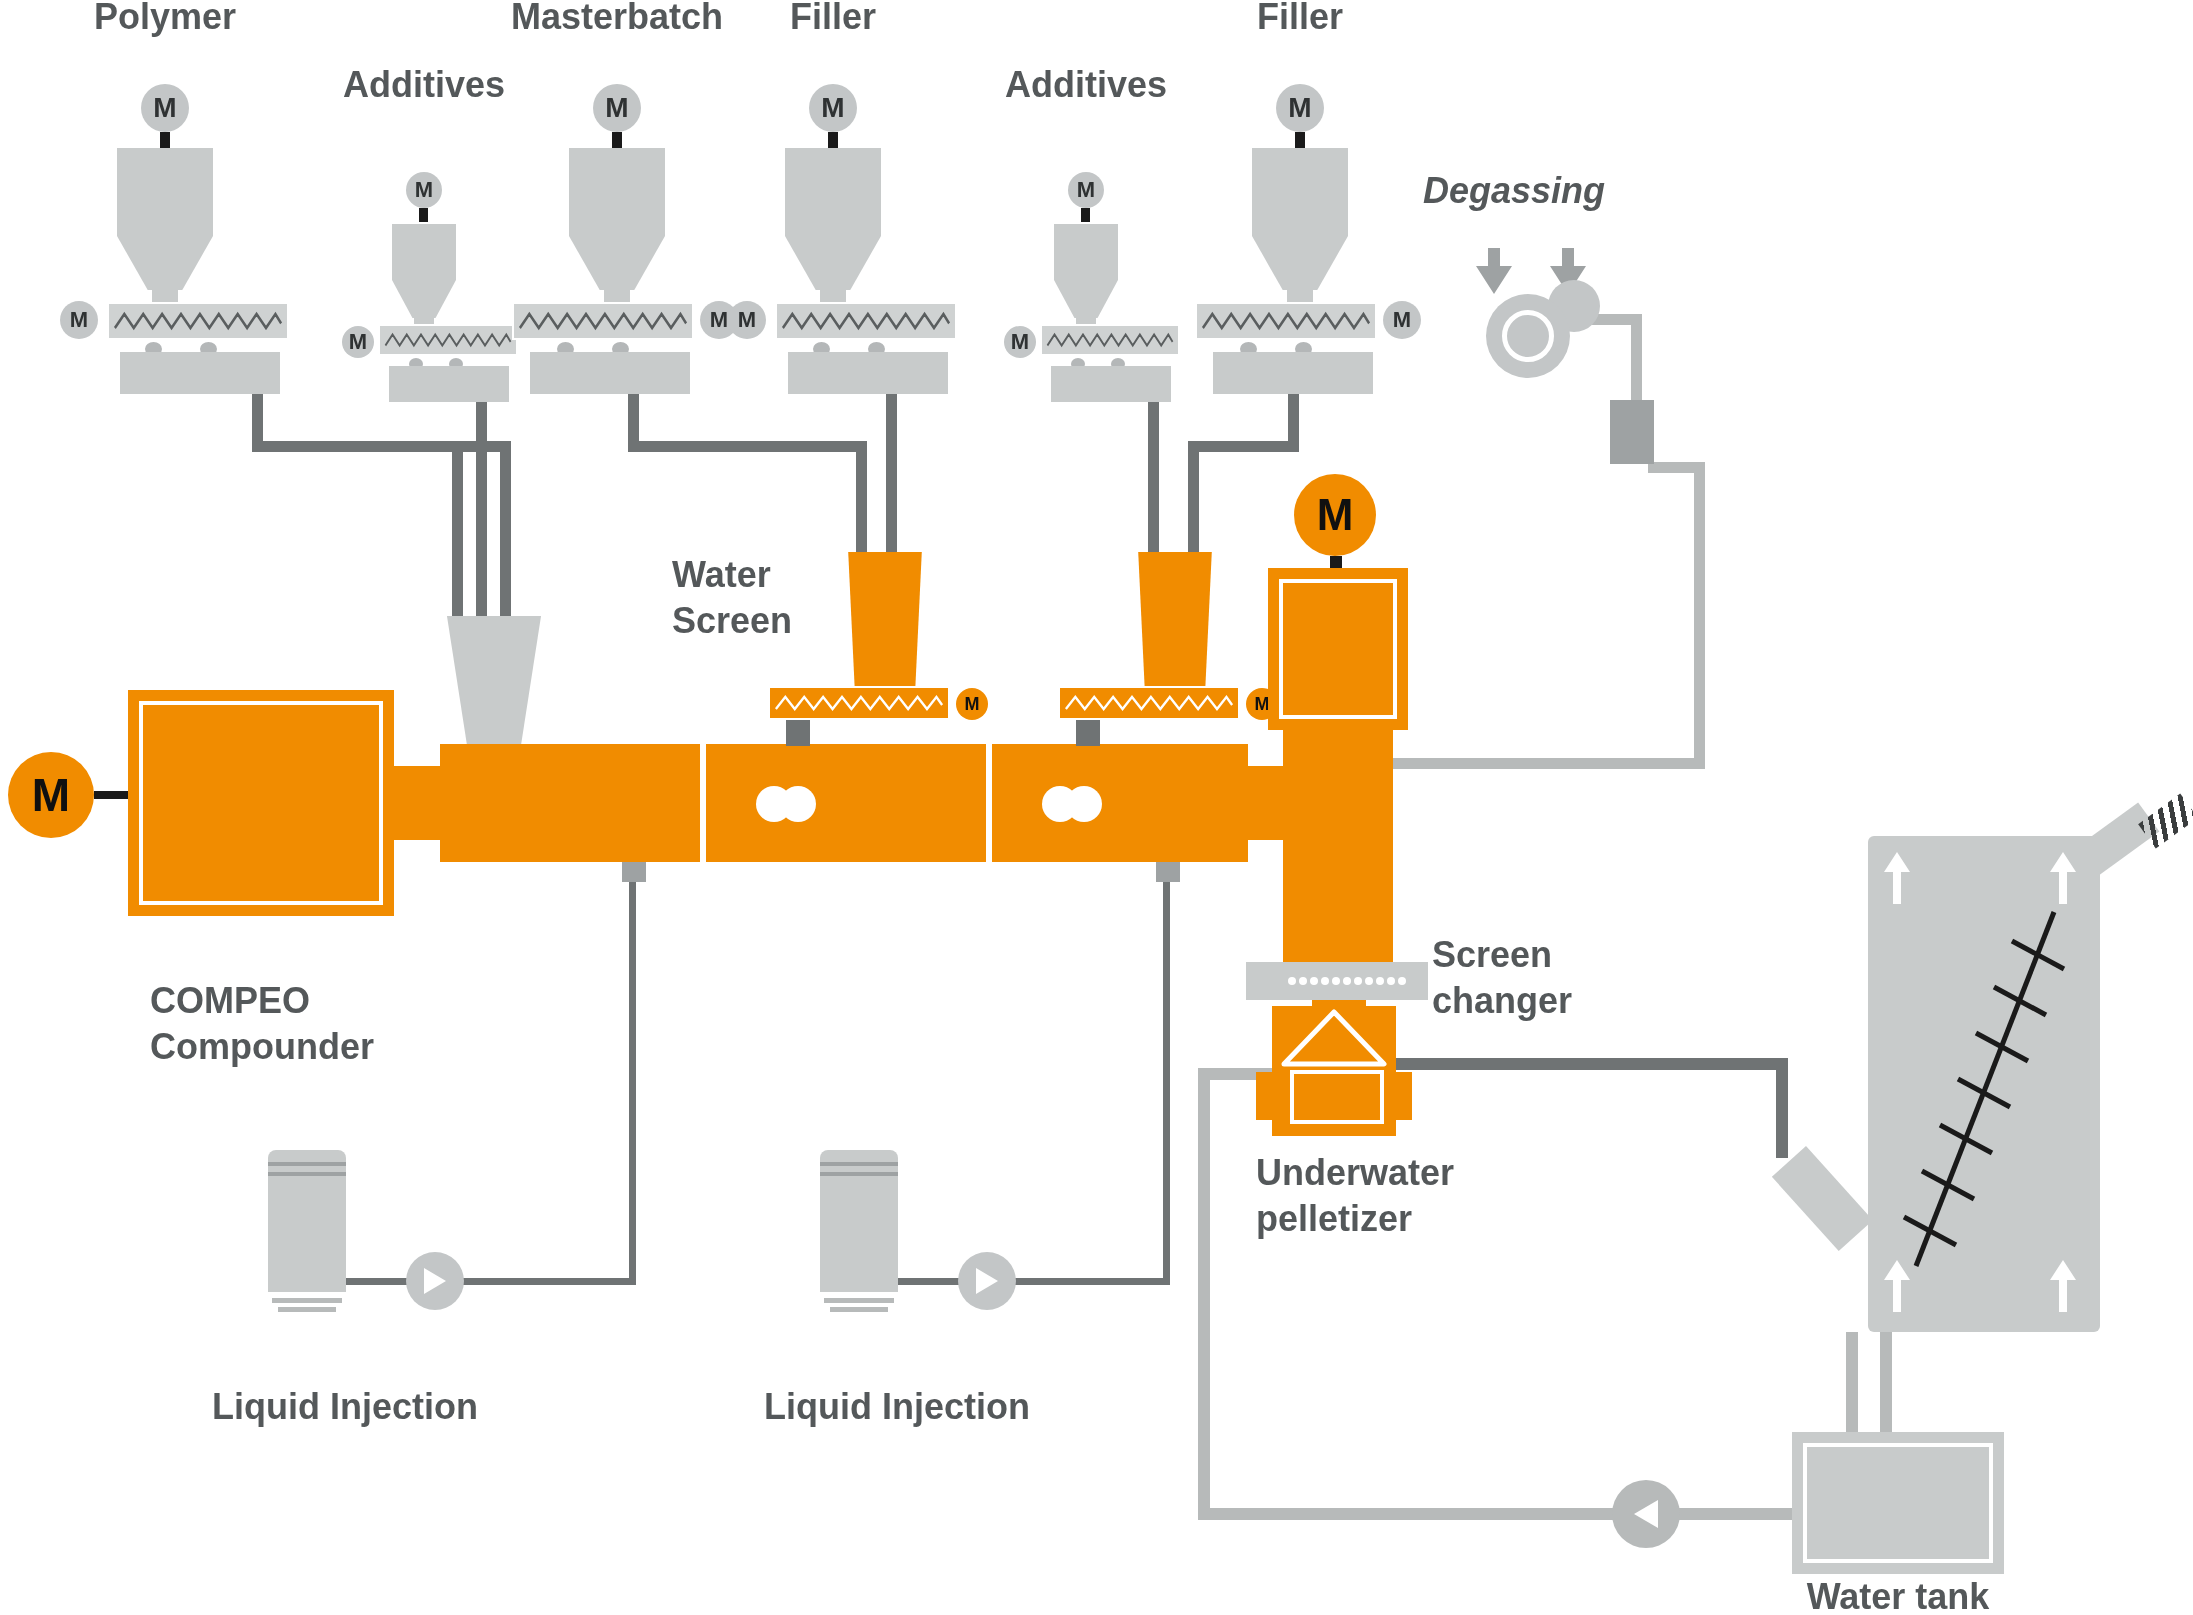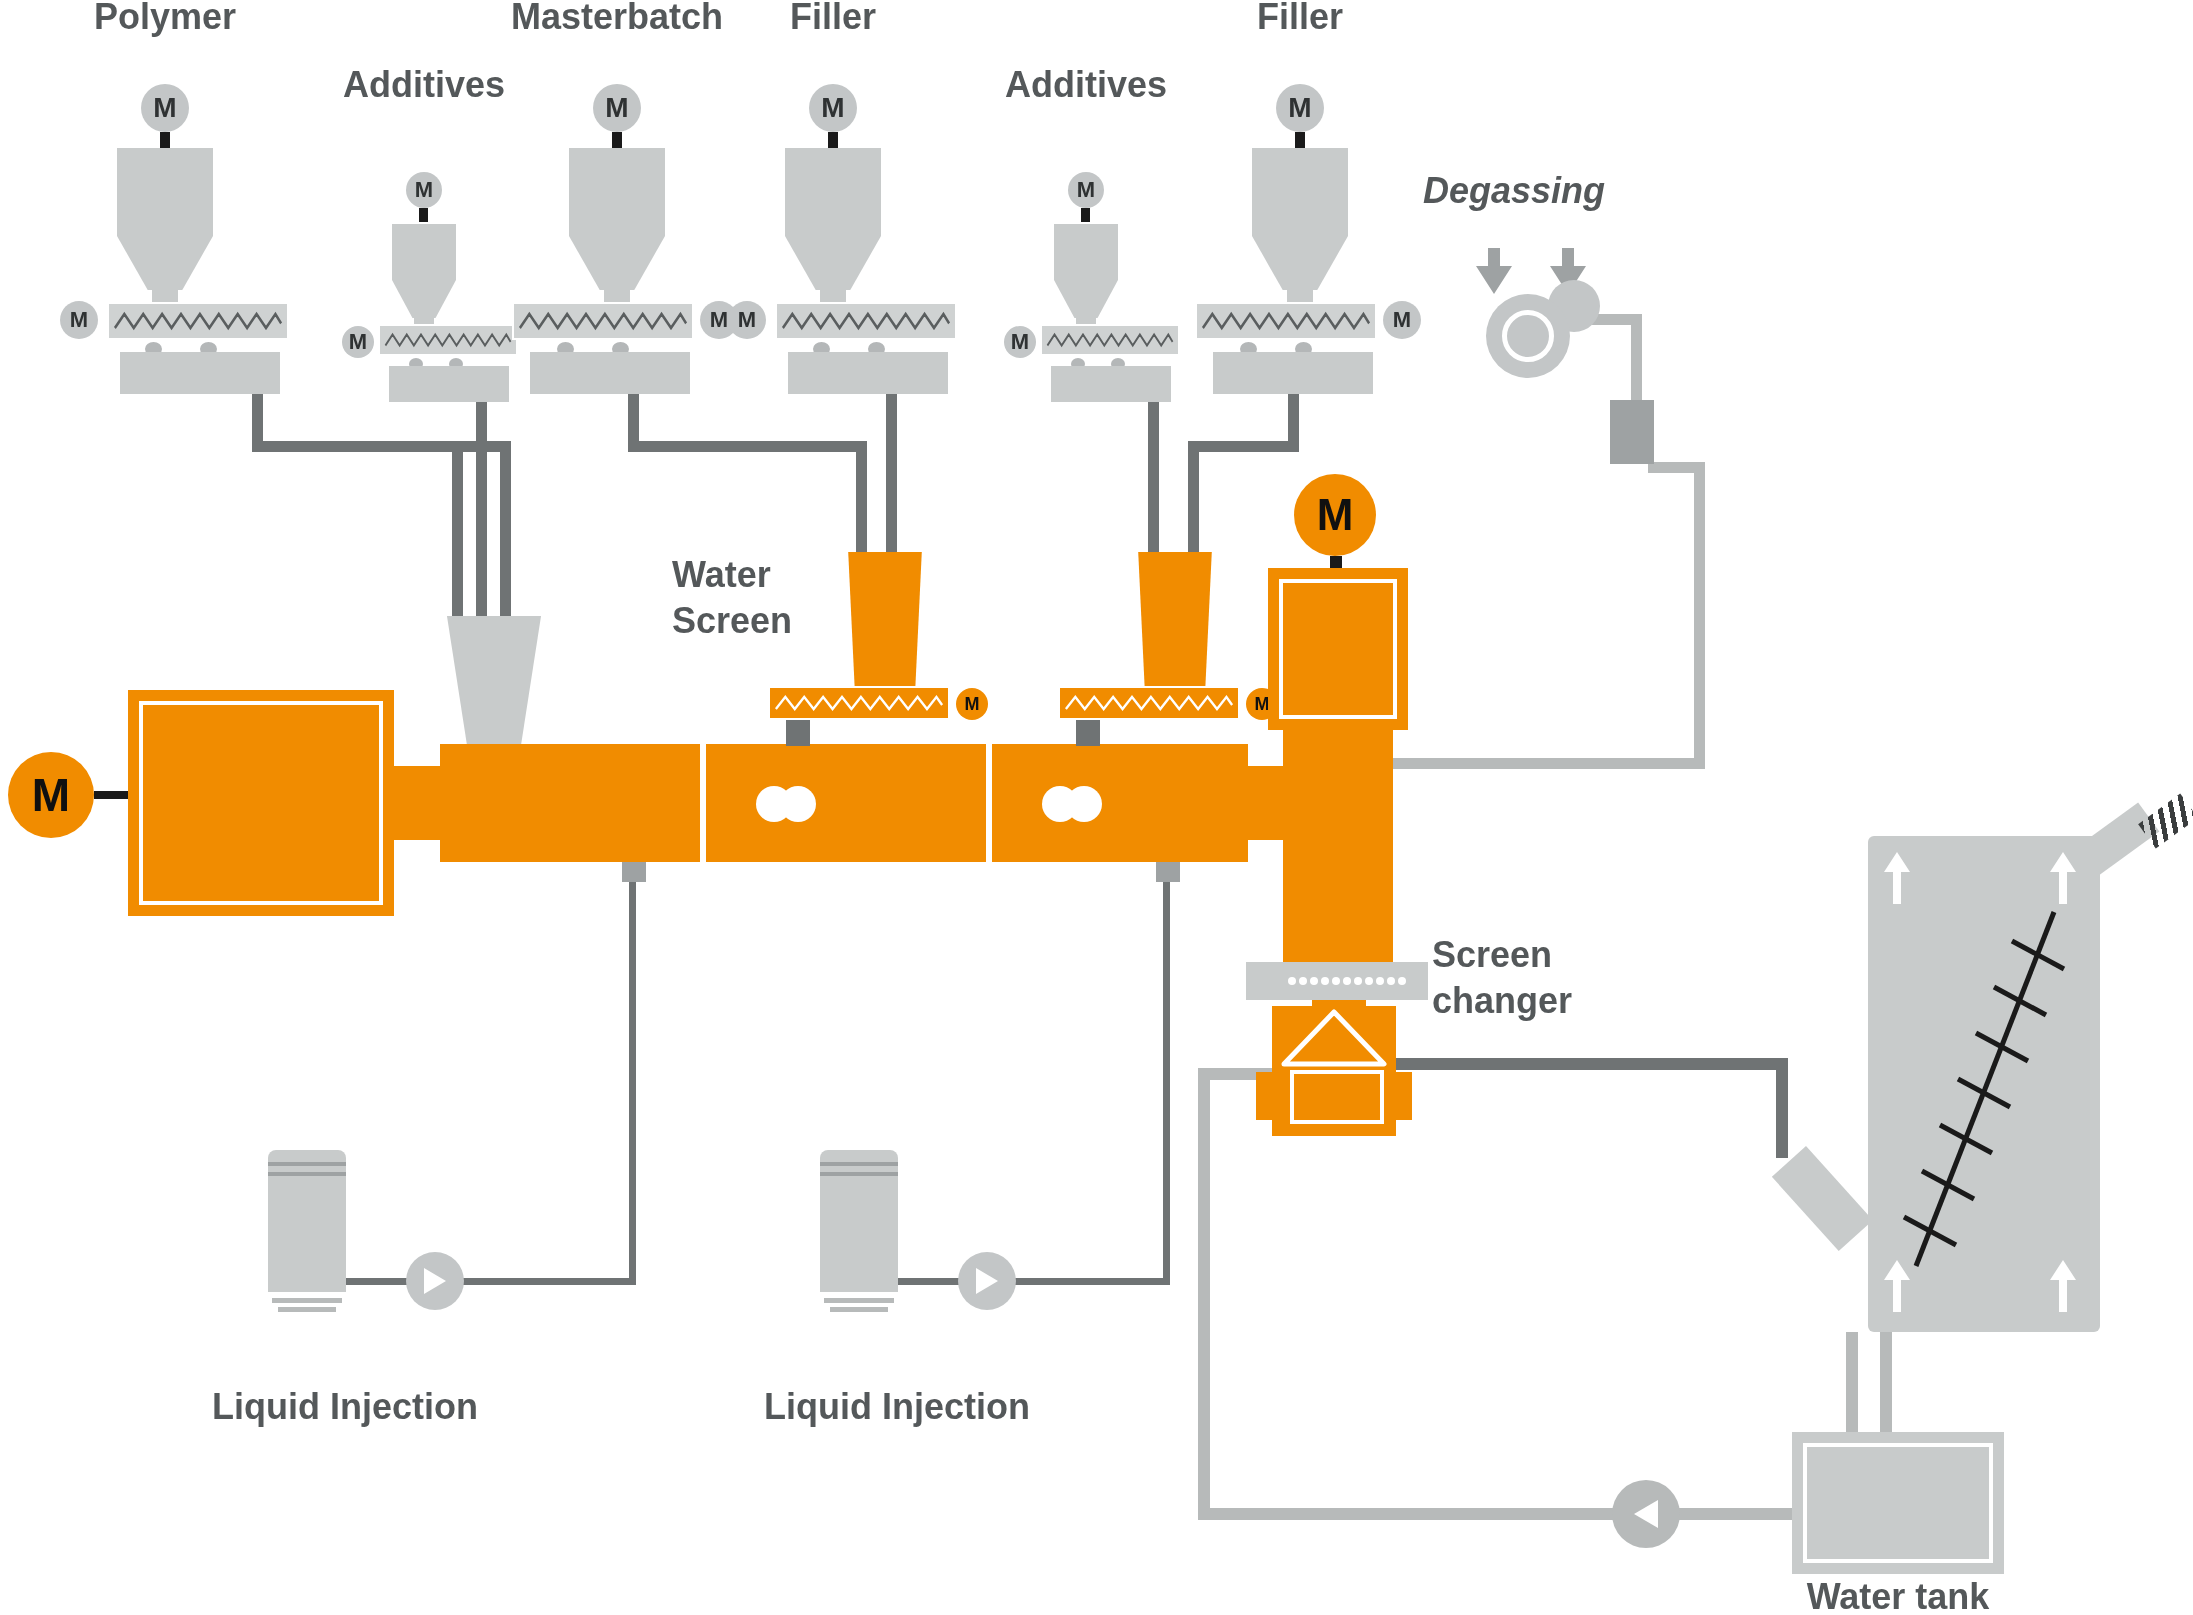--- a/index.html
+++ b/index.html
@@ -224,20 +224,24 @@
   <div class="abs orange-bg" data-name="extruder-barrel" style="left:440px;top:744px;width:808px;height:118px;"></div>
   <div class="abs" data-name="barrel-separator" style="left:700px;top:744px;width:6px;height:118px;background:#fff;"></div>
   <div class="abs" data-name="barrel-separator" style="left:986px;top:744px;width:6px;height:118px;background:#fff;"></div>
   <div class="abs" data-name="twin-screw-icon" style="left:756px;top:786px;width:36px;height:36px;border-radius:50%;background:#fff;"></div>
   <div class="abs" data-name="twin-screw-icon" style="left:780px;top:786px;width:36px;height:36px;border-radius:50%;background:#fff;"></div>
   <div class="abs" data-name="twin-screw-icon" style="left:1042px;top:786px;width:36px;height:36px;border-radius:50%;background:#fff;"></div>
   <div class="abs" data-name="twin-screw-icon" style="left:1066px;top:786px;width:36px;height:36px;border-radius:50%;background:#fff;"></div>
   <div class="abs" data-name="injection-port" style="left:622px;top:862px;width:24px;height:20px;background:var(--gray-mid);"></div>
   <div class="abs" data-name="injection-port" style="left:1156px;top:862px;width:24px;height:20px;background:var(--gray-mid);"></div>
 
+  <div class="lbl" data-name="compounder-label" style="left:150px;top:978px;">
+    <div>COMPEO</div>
+    <div>Compounder</div>
+  </div>
 
   <div class="abs" data-name="side-feeder-1" style="left:760px;top:552px;width:250px;height:200px;">
     <div class="abs orange-bg" data-name="side-feeder-hopper" style="left:85px;top:0;width:80px;height:134px;clip-path:polygon(4% 0,96% 0,88% 100%,12% 100%);"></div>
     <div class="abs orange-bg" data-name="side-feeder-screw" style="left:8px;top:134px;width:182px;height:34px;border:2px solid #fff;box-sizing:border-box;">
       <svg class="zz" viewBox="0 0 180 24" preserveAspectRatio="none">
           <polyline points="2,18 12,6 22,18 32,6 42,18 52,6 62,18 72,6 82,18 92,6 102,18 112,6 122,18 132,6 142,18 152,6 162,18 172,6 178,14" fill="none" stroke="#fff" stroke-width="2.5"></polyline>
         </svg>
     </div>
     <div class="m-circle orange small" data-name="side-feeder-motor-icon" style="left:196px;top:136px;width:32px;height:32px;font-size:18px;">
         <span>M</span>
@@ -293,20 +297,24 @@
         <polygon points="62,6 112,58 12,58" fill="none" stroke="#fff" stroke-width="5" stroke-linejoin="round"></polygon>
       </svg>
     <div class="abs" data-name="pelletizer-chamber" style="left:18px;top:64px;width:86px;height:46px;border:4px solid #fff;"></div>
   </div>
   <div class="abs orange-bg" data-name="pelletizer-tab" style="left:1256px;top:1072px;width:16px;height:48px;"></div>
   <div class="abs orange-bg" data-name="pelletizer-tab" style="left:1396px;top:1072px;width:16px;height:48px;"></div>
 
   <div class="lbl" data-name="screen-changer-label" style="left:1432px;top:932px;">
     <div>Screen</div>
     <div>changer</div>
+  </div>
+  <div class="lbl" data-name="underwater-pelletizer-label" style="left:1256px;top:1150px;">
+    <div>Underwater</div>
+    <div>pelletizer</div>
   </div>
 
   <div class="lbl" data-name="degassing-label" style="left:1423px;top:168px;font-style:italic;">Degassing</div>
   <svg class="abs" data-name="down-arrow-icon" style="left:1476px;top:248px;" width="36" height="46" viewBox="0 0 36 46">
       <polygon points="12,0 24,0 24,18 36,18 18,46 0,18 12,18" fill="#9EA2A3"></polygon>
     </svg>
   <svg class="abs" data-name="down-arrow-icon" style="left:1550px;top:248px;" width="36" height="46" viewBox="0 0 36 46">
       <polygon points="12,0 24,0 24,18 36,18 18,46 0,18 12,18" fill="#9EA2A3"></polygon>
     </svg>
   <div class="abs" data-name="vacuum-pump-small-circle" style="left:1548px;top:280px;width:52px;height:52px;border-radius:50%;background:var(--gray-m);"></div>

